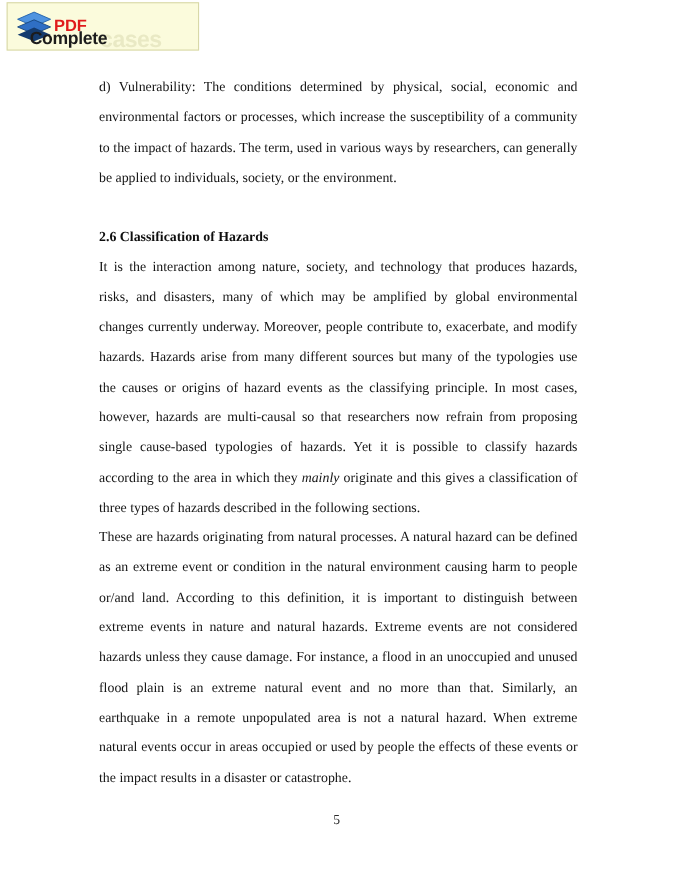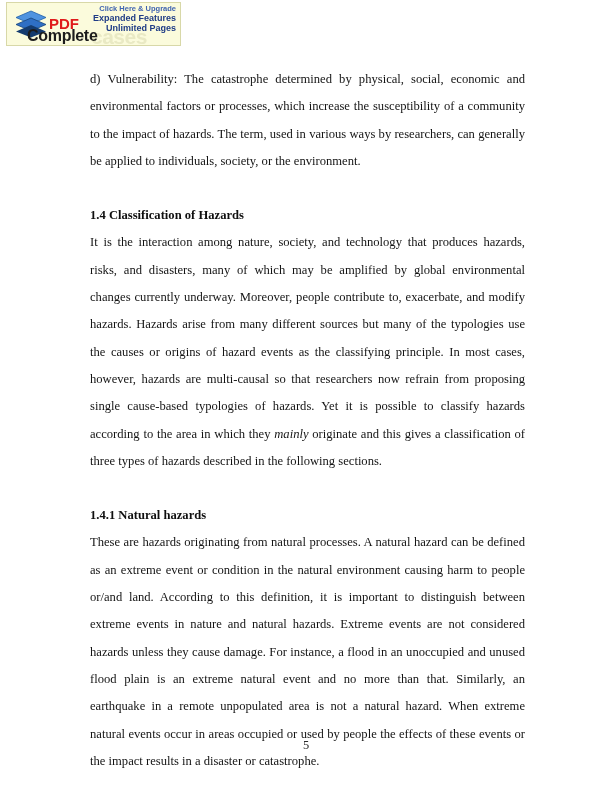--- a/index.html
+++ b/index.html
@@ -158,40 +158,34 @@
         <polygon points="16,8 31,14.5 16,21 1,14.5" fill="#2f6fc4"></polygon>
         <polygon points="16,8 31,14.5 16,21 1,14.5" fill="none" stroke="#16457c" stroke-width="0.8"></polygon>
         <polygon points="16,15 31,21.5 16,27.5 1,21.5" fill="#143b6e"></polygon>
       </svg>
     </div>
 
     <div class="banner-pdf-text">PDF</div>
 
     <div class="banner-complete-text">Complete</div>
 
-    <div class="banner-links">
-      <span class="banner-link-top">Click Here &amp; Upgrade</span>
-      <span class="banner-link-line">Expanded Features</span>
-      <span class="banner-link-line">Unlimited Pages</span>
-    </div>
   </div>
 
   <div class="doc-body">
 
     <p class="para">
-      <span class="lead-bold">d) Vulnerability:</span><span> The catastrophe determined by physical, social, economic and environmental factors or processes, which increase the susceptibility of a community to the impact of hazards. The term, used in various ways by researchers, can generally be applied to individuals, society, or the environment.</span>
+      <span class="lead-bold">d) Vulnerability:</span><span> The conditions determined by physical, social, economic and environmental factors or processes, which increase the susceptibility of a community to the impact of hazards. The term, used in various ways by researchers, can generally be applied to individuals, society, or the environment.</span>
     </p>
 
-    <h2 class="heading">1.4 Classification of Hazards</h2>
+    <h2 class="heading">2.6 Classification of Hazards</h2>
 
     <p class="para">
       <span>It is the interaction among nature, society, and technology that produces hazards, risks, and disasters, many of which may be amplified by global environmental changes currently underway. Moreover, people contribute to, exacerbate, and modify hazards. Hazards arise from many different sources but many of the typologies use the causes or origins of hazard events as the classifying principle. In most cases, however, hazards are multi-causal so that researchers now refrain from proposing single cause-based typologies of hazards. Yet it is possible to classify hazards according to the area in which they </span><span class="bold-italic">mainly</span><span> originate and this gives a classification of three types of hazards described in the following sections.</span>
     </p>
 
-    <h3 class="heading">1.4.1 Natural hazards</h3>
 
     <p class="para">These are hazards originating from natural processes. A natural hazard can be defined as an extreme event or condition in the natural environment causing harm to people or/and land. According to this definition, it is important to distinguish between extreme events in nature and natural hazards. Extreme events are not considered hazards unless they cause damage. For instance, a flood in an unoccupied and unused flood plain is an extreme natural event and no more than that. Similarly, an earthquake in a remote unpopulated area is not a natural hazard. When extreme natural events occur in areas occupied or used by people the effects of these events or the impact results in a disaster or catastrophe.</p>
 
   </div>
 
   <div class="page-number">5</div>
 
 </div>
 
 </body></html>

